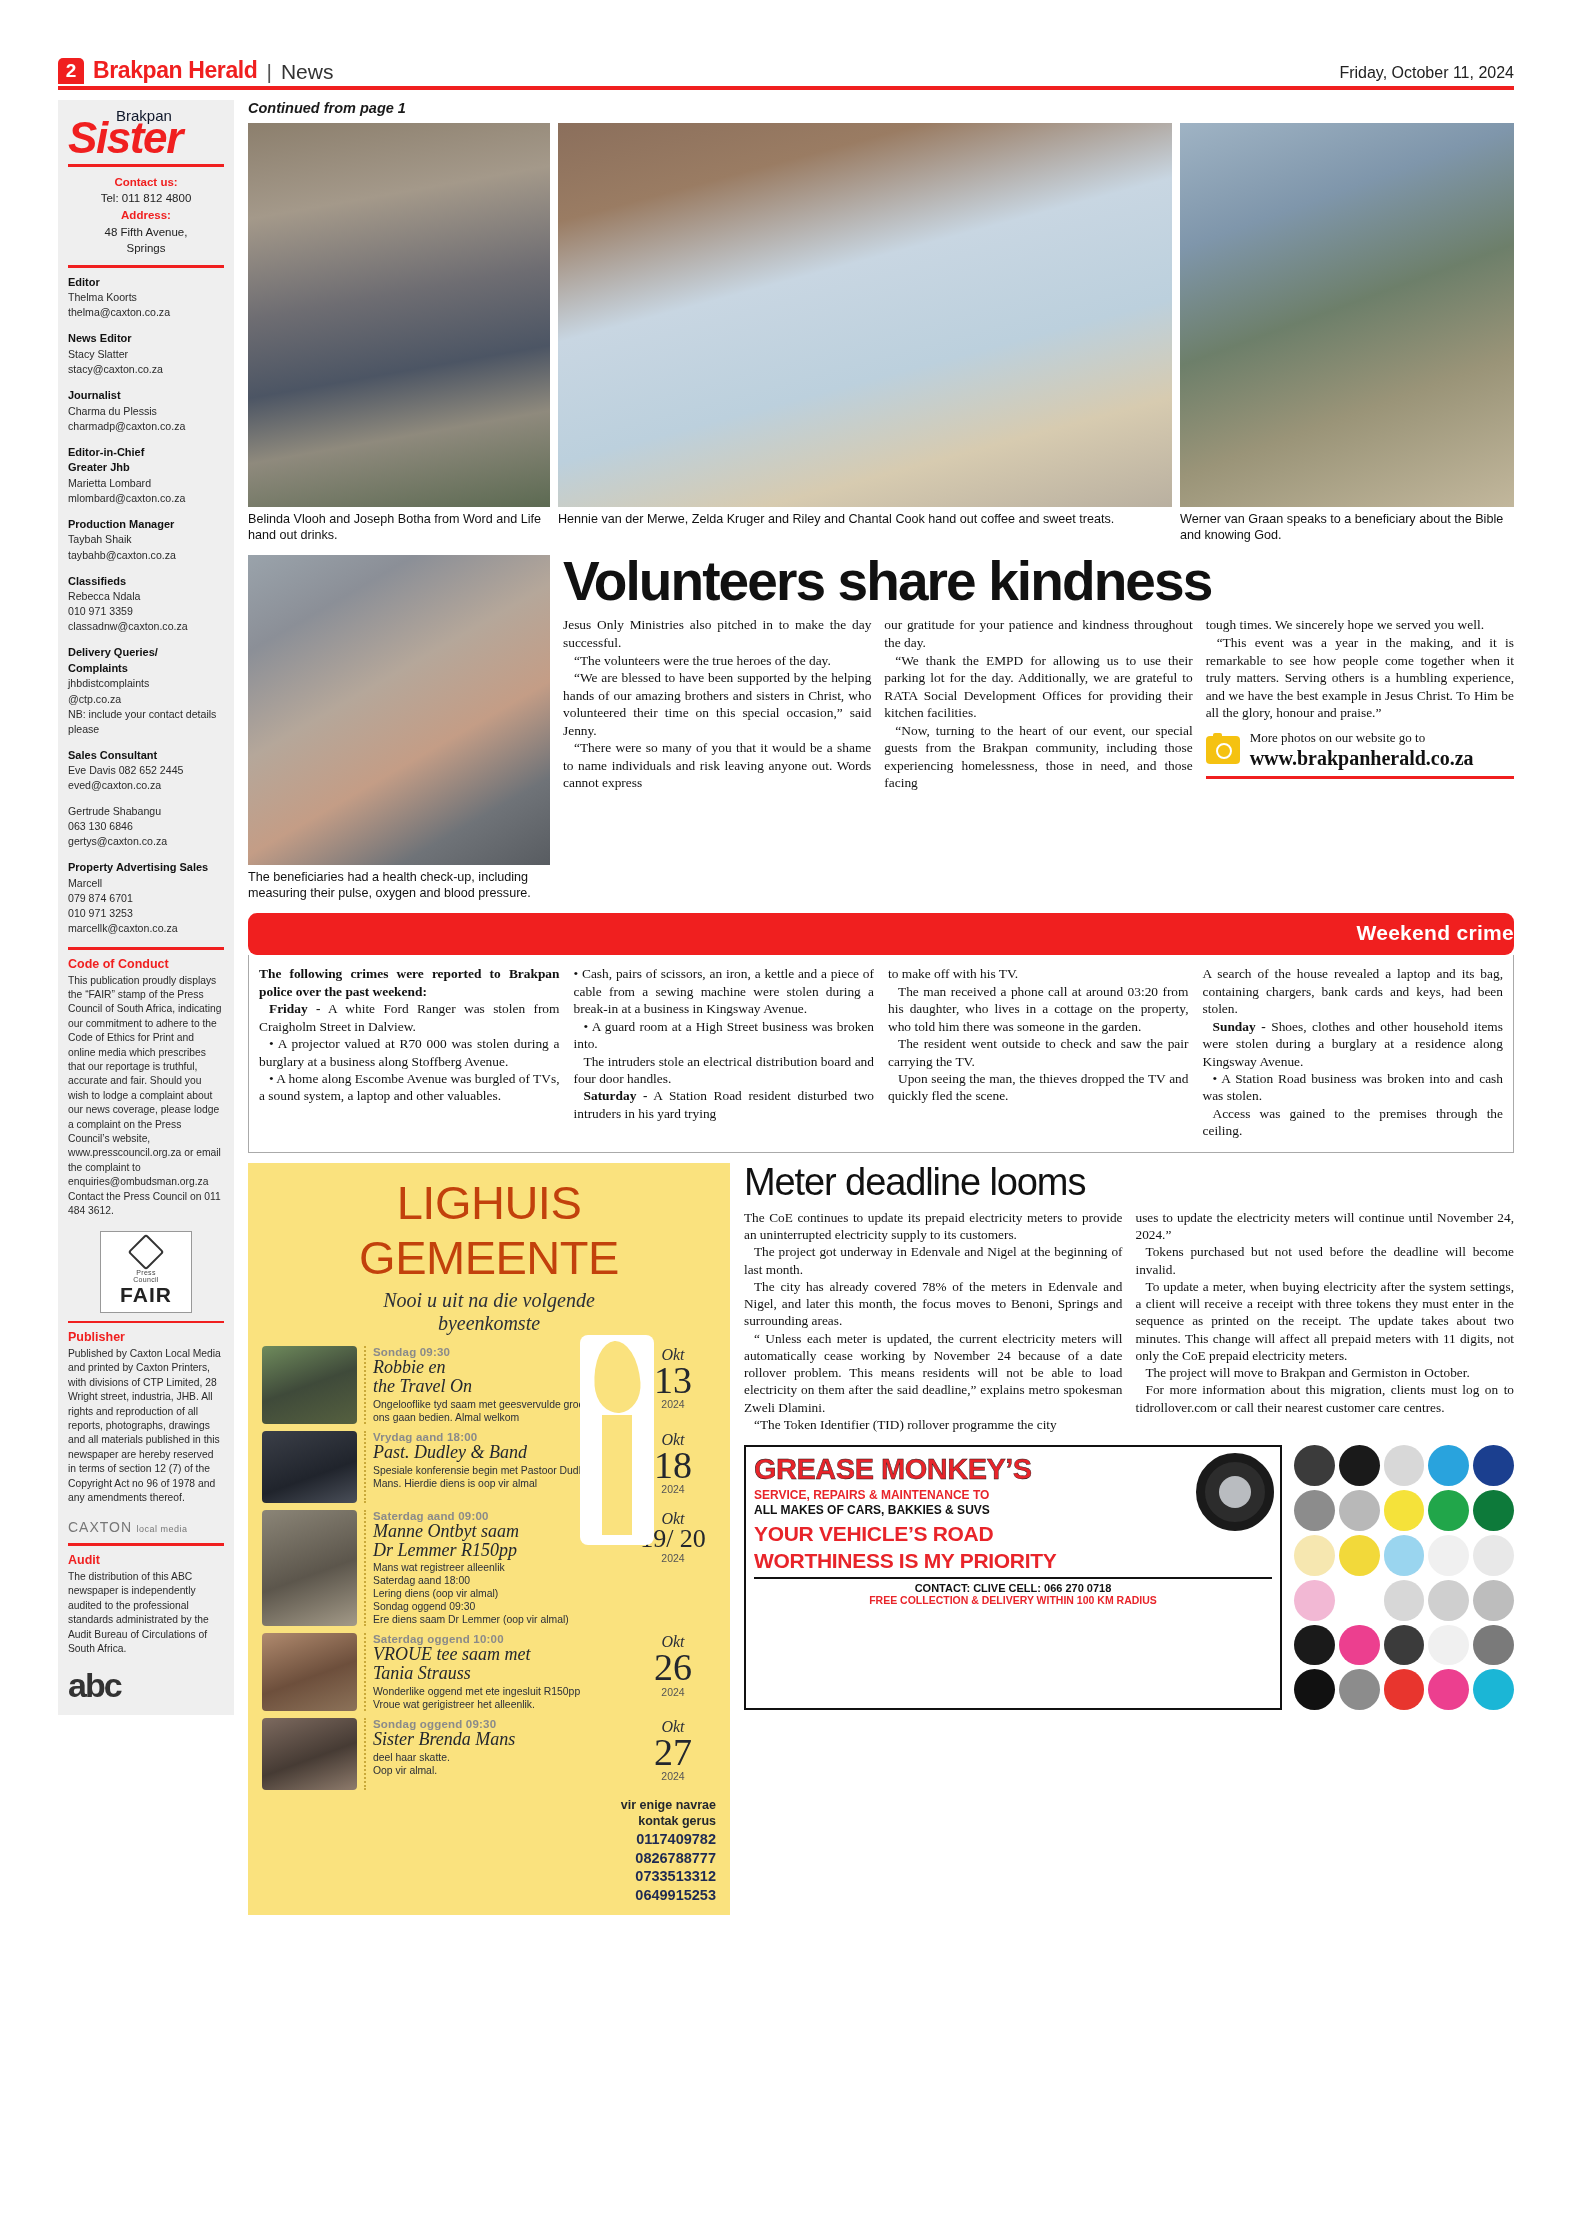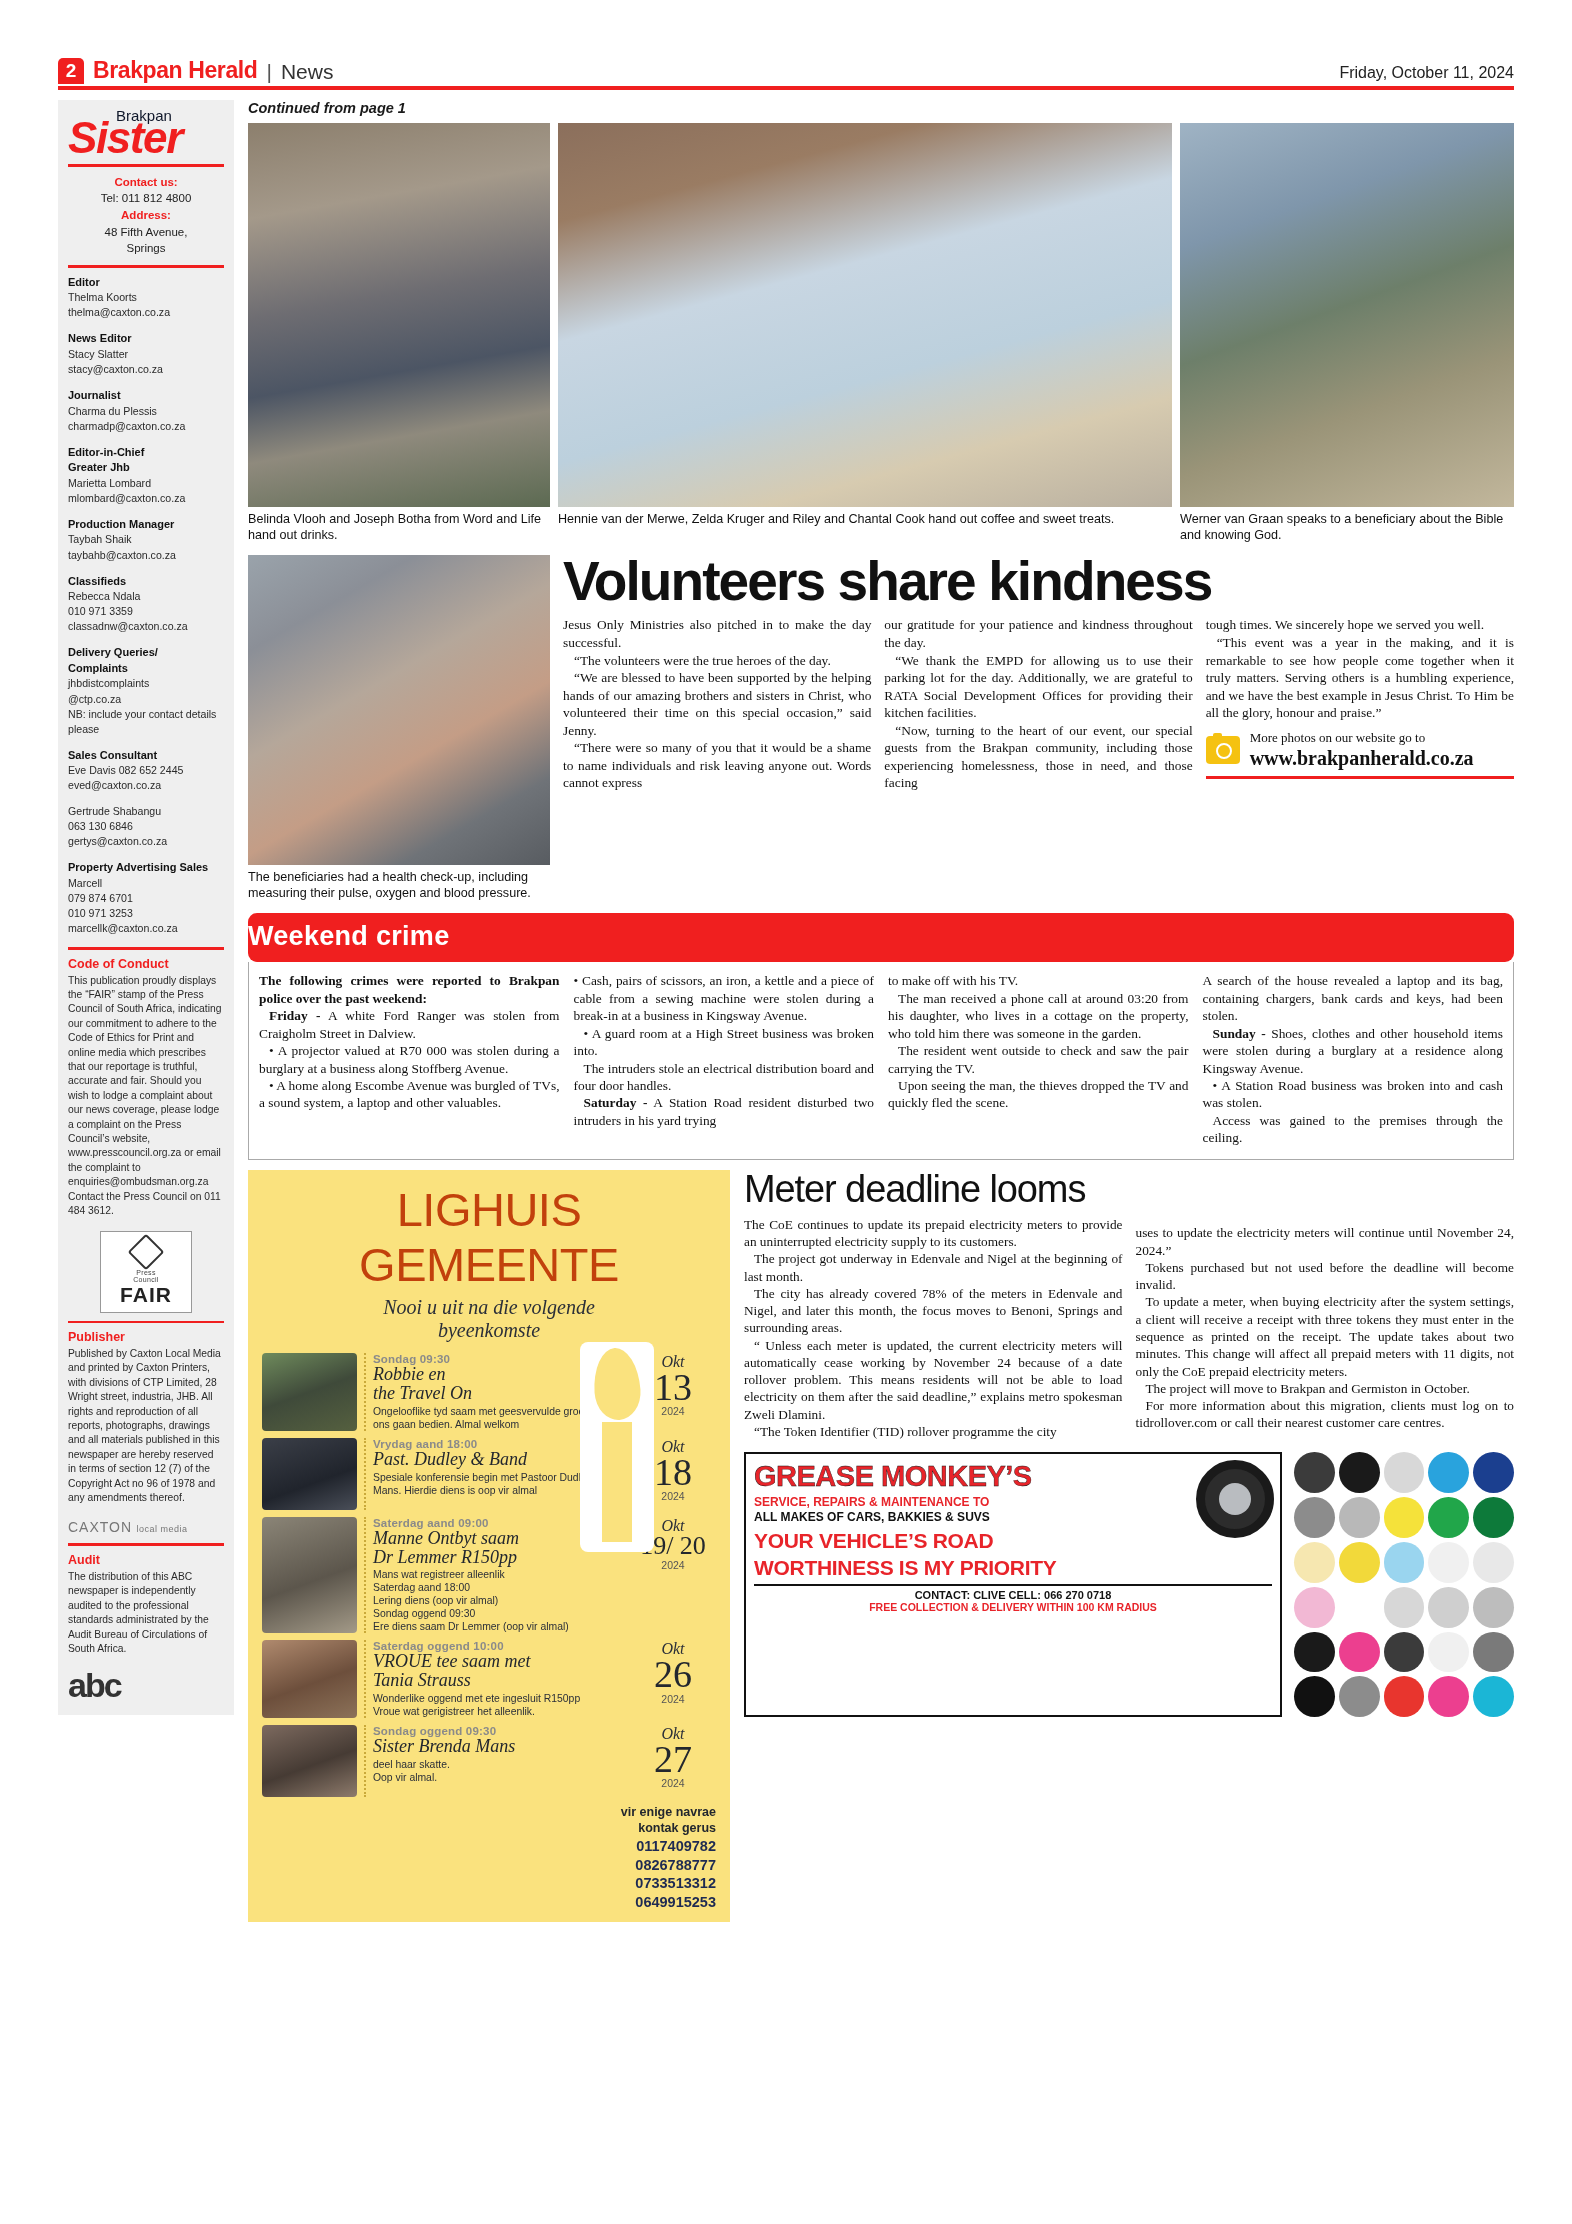--- a/index.html
+++ b/index.html
@@ -86,22 +86,22 @@
     width:34px;height:28px;background:#f5c211;border-radius:4px;position:relative;flex:0 0 34px;
   }
   .cam-icon:before{content:"";position:absolute;width:12px;height:12px;border:2.5px solid #fff;border-radius:50%;left:10px;top:7px;}
   .cam-icon:after{content:"";position:absolute;width:9px;height:4px;background:#f5c211;top:-3px;left:7px;border-radius:2px 2px 0 0;}
   .mp-txt { font-size:13px; line-height:1.25; color:#111; }
   .mp-txt b { font-size:20px; }
   .mp-rule { height:3px; background:#f01f1f; margin-top:5px; }
 
   
   .crime-banner {
-    background:#f01f1f; color:#fff; text-align:left; font-weight:bold;
-    font-size:27px; padding:8px 0 10px; border-radius:9px; margin-top:12px; letter-spacing:.3px;
+    background:#f01f1f; color:#fff; text-align:right; font-weight:bold;
+    font-size:21px; padding:8px 0 10px; border-radius:9px; margin-top:12px; letter-spacing:.3px;
   }
   .crime-box { border:1px solid #aaa; border-top:none; padding:10px 10px 12px; margin-top:0; }
   .crime-cols { display:flex; gap:14px; }
   .crime-col { flex:1; font-family:"Liberation Serif", serif; font-size:13.4px; line-height:1.3; color:#111; text-align:justify; }
   .crime-col p { text-indent:10px; }
   .crime-col p.ni { text-indent:0; }
 
   
   .lower { display:flex; gap:14px; margin-top:10px; }
   .ad-lighuis {
@@ -135,21 +135,21 @@
   }
   .torch .flame {
     width:46px;height:72px;margin:6px auto 0;
     background:#fae27e; border-radius:50% 50% 50% 50%/60% 60% 40% 40%;
     transform:rotate(-4deg);
   }
   .torch .stick { width:30px;height:120px;margin:2px auto 0;background:#fae27e; }
 
   .meter-col { flex:1; }
   .meter-title { font-size:38px; letter-spacing:-1.1px; color:#111; line-height:1; }
-  .meter-cols { display:flex; gap:13px; margin-top:8px;align-items:center; }
+  .meter-cols { display:flex; gap:13px; margin-top:8px; }
   .meter-cols .c { flex:1; font-family:"Liberation Serif", serif; font-size:13.3px; line-height:1.3; text-align:justify; color:#111; }
   .meter-cols .c p { text-indent:10px; }
   .meter-cols .c p.ni { text-indent:0; }
 
   
   .bottom-ads { display:flex; gap:12px; margin-top:12px; }
   .gm-ad { flex:1; border:2px solid #111; background:#fff; padding:6px 8px 4px; position:relative; overflow:hidden; }
   .gm-name { color:#e8242a; font-weight:bold; font-size:29px; letter-spacing:-0.5px; -webkit-text-stroke:0.4px #111; }
   .gm-l1 { color:#e8242a; font-weight:bold; font-size:12px; line-height:1.22; margin-top:2px; }
   .gm-l2 { font-weight:bold; font-size:12px; color:#111; line-height:1.22; }

